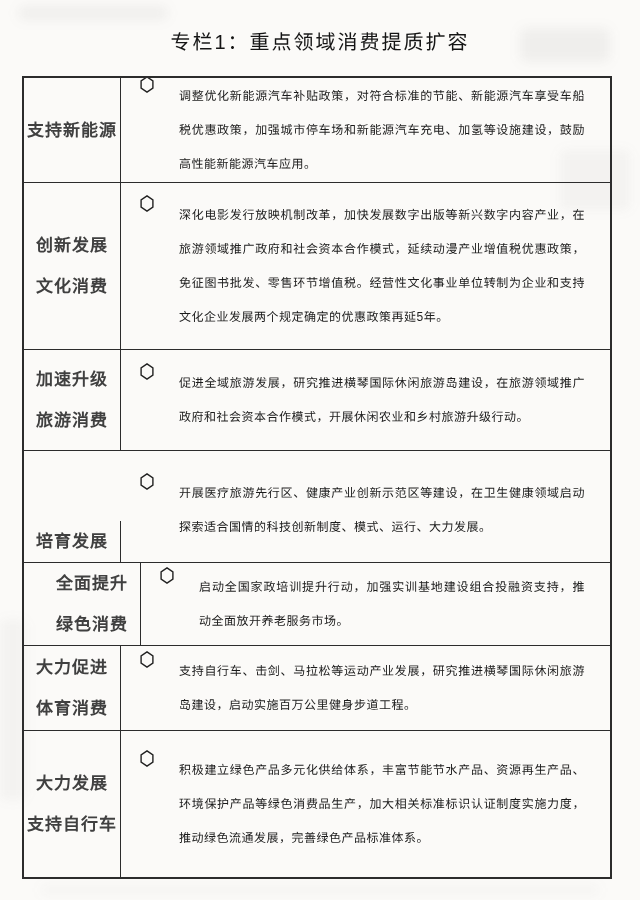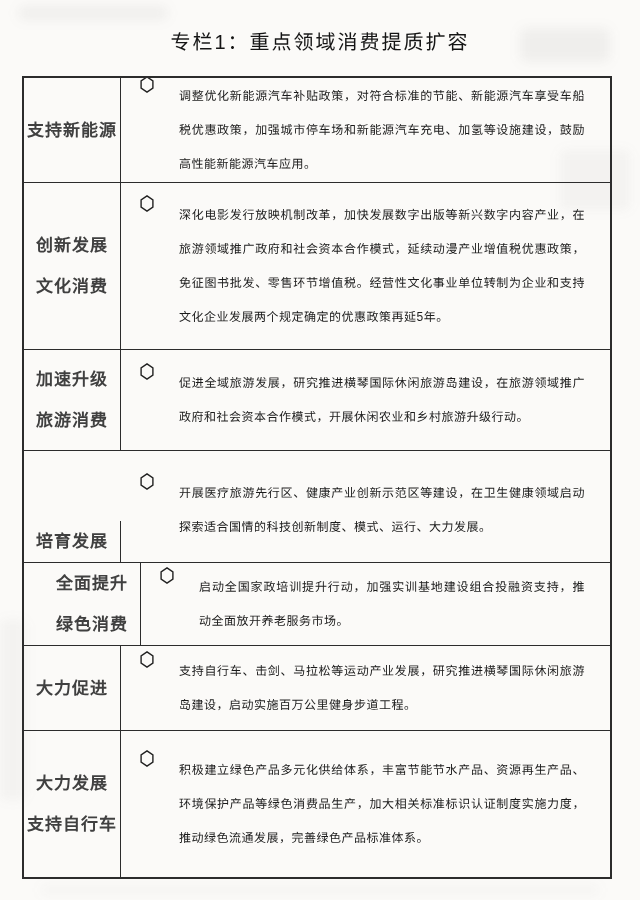--- a/index.html
+++ b/index.html
@@ -183,20 +183,21 @@
           </svg>
         </span>
         <p class="content">启动全国家政培训提升行动，加强实训基地建设组合投融资支持，推动全面放开养老服务市场。</p>
       </div>
     </div>
   </div>
 
   <div class="row">
     <div class="cell-left">
       <div class="cat-line">大力促进</div>
+      <div class="cat-line">体育消费</div>
     </div>
     <div class="cell-right">
       <div class="content-block">
         <span class="bullet">
           <svg width="14" height="17" viewBox="0 0 14 17" aria-hidden="true">
             <polygon points="7,0.9 12.9,4.9 12.9,12.1 7,16.1 1.1,12.1 1.1,4.9" fill="none" stroke="#222222" stroke-width="1.4"></polygon>
           </svg>
         </span>
         <p class="content">支持自行车、击剑、马拉松等运动产业发展，研究推进横琴国际休闲旅游岛建设，启动实施百万公里健身步道工程。</p>
       </div>

